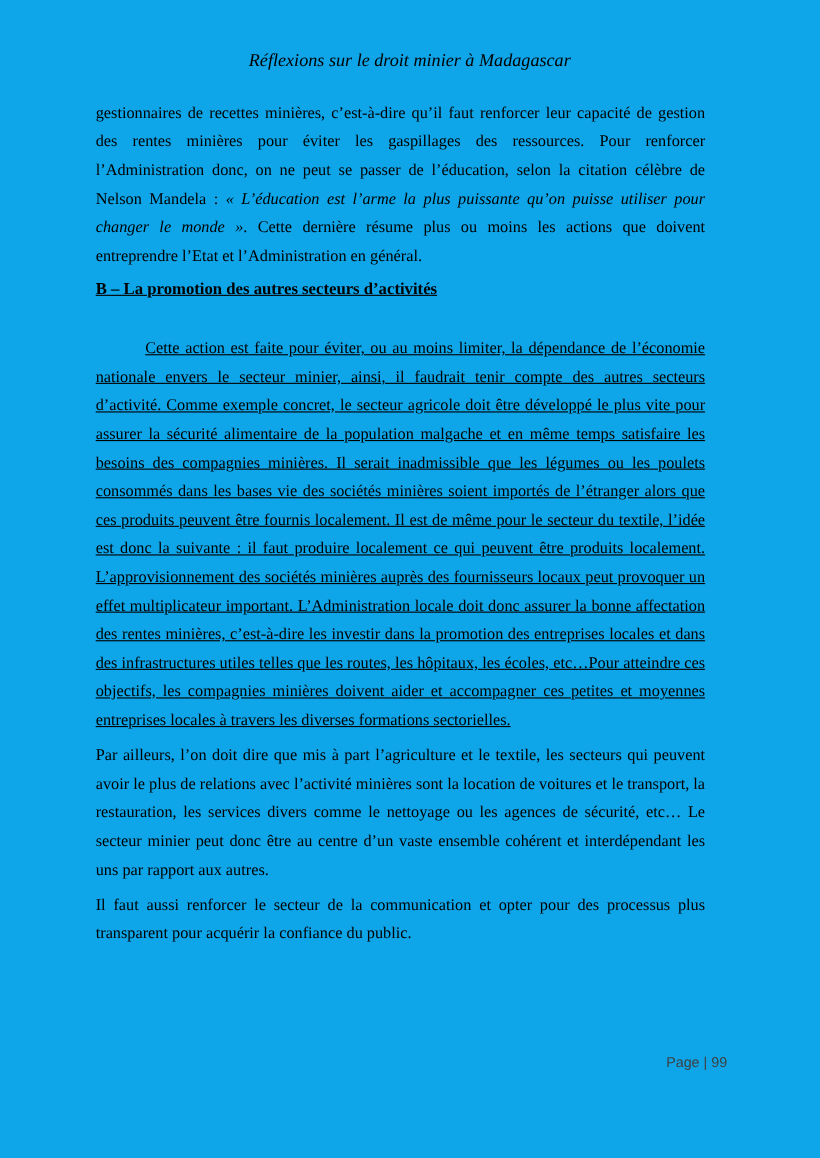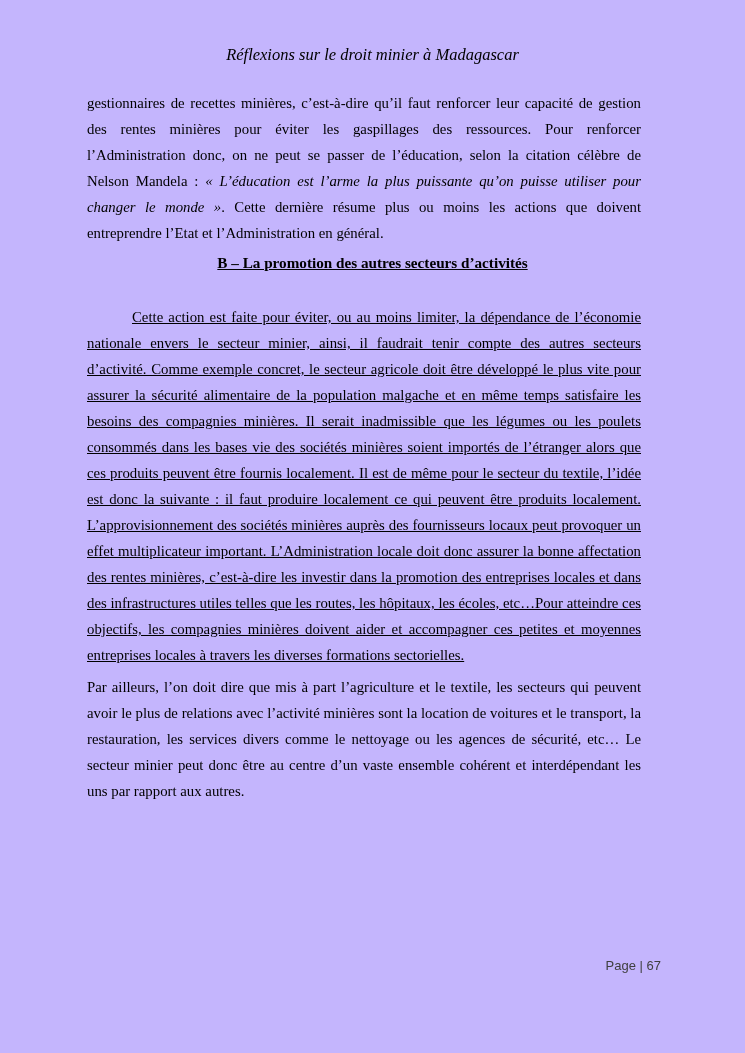--- a/index.html
+++ b/index.html
@@ -5,21 +5,21 @@
 <style>
   html, body {
     margin: 0;
     padding: 0;
     background: #ffffff;
   }
   .doc-page {
     position: relative;
     width: 745px;
     height: 1053px;
-    background: #c4b5fd;
+    background: #0ea5e9;
     color: #000000;
     font-family: "Liberation Serif", "DejaVu Serif", serif;
     overflow: hidden;
     box-sizing: border-box;
   }
   .content {
     position: absolute;
     left: 87px;
     top: 44px;
     width: 571px;
@@ -43,21 +43,21 @@
   }
   .quote-italic {
     font-style: italic;
   }
   .section-heading {
     font-size: 15.2px;
     line-height: 22px;
     font-weight: bold;
     text-decoration: underline;
     margin: 2px 0 30px 0;
-    text-align: center;
+    text-align: left;
   }
   .footer {
     position: absolute;
     top: 957px;
     right: 84px;
     font-family: "Liberation Sans", "DejaVu Sans", sans-serif;
     font-size: 13px;
     line-height: 18px;
     color: #3f3f3f;
   }
@@ -71,18 +71,19 @@
     <div class="doc-title">Réflexions sur le droit minier à Madagascar</div>
 
     <p class="para"><span>gestionnaires de recettes minières, c’est-à-dire qu’il faut renforcer leur capacité de gestion des rentes minières pour éviter les gaspillages des ressources. Pour renforcer l’Administration donc, on ne peut se passer de l’éducation, selon la citation célèbre de Nelson Mandela : </span><span class="quote-italic">« L’éducation est l’arme la plus puissante qu’on puisse utiliser pour changer le monde »</span><span>. Cette dernière résume plus ou moins les actions que doivent entreprendre l’Etat et l’Administration en général.</span></p>
 
     <h2 class="section-heading">B – La promotion des autres secteurs d’activités</h2>
 
     <p class="para indent">Cette action est faite pour éviter, ou au moins limiter, la dépendance de l’économie nationale envers le secteur minier, ainsi, il faudrait tenir compte des autres secteurs d’activité. Comme exemple concret, le secteur agricole doit être développé le plus vite pour assurer la sécurité alimentaire de la population malgache et en même temps satisfaire les besoins des compagnies minières. Il serait inadmissible que les légumes ou les poulets consommés dans les bases vie des sociétés minières soient importés de l’étranger alors que ces produits peuvent être fournis localement. Il est de même pour le secteur du textile, l’idée est donc la suivante : il faut produire localement ce qui peuvent être produits localement. L’approvisionnement des sociétés minières auprès des fournisseurs locaux peut provoquer un effet multiplicateur important. L’Administration locale doit donc assurer la bonne affectation des rentes minières, c’est-à-dire les investir dans la promotion des entreprises locales et dans des infrastructures utiles telles que les routes, les hôpitaux, les écoles, etc…Pour atteindre ces objectifs, les compagnies minières doivent aider et accompagner ces petites et moyennes entreprises locales à travers les diverses formations sectorielles.</p>
 
     <p class="para">Par ailleurs, l’on doit dire que mis à part l’agriculture et le textile, les secteurs qui peuvent avoir le plus de relations avec l’activité minières sont la location de voitures et le transport, la restauration, les services divers comme le nettoyage ou les agences de sécurité, etc… Le secteur minier peut donc être au centre d’un vaste ensemble cohérent et interdépendant les uns par rapport aux autres.</p>
 
+    <p class="para">Il faut aussi renforcer le secteur de la communication et opter pour des processus plus transparent pour acquérir la confiance du public.</p>
   </div>
 
   <div class="footer">
-    <span>Page | 67</span>
+    <span>Page | 99</span>
   </div>
 </div>
 
 </body></html>

